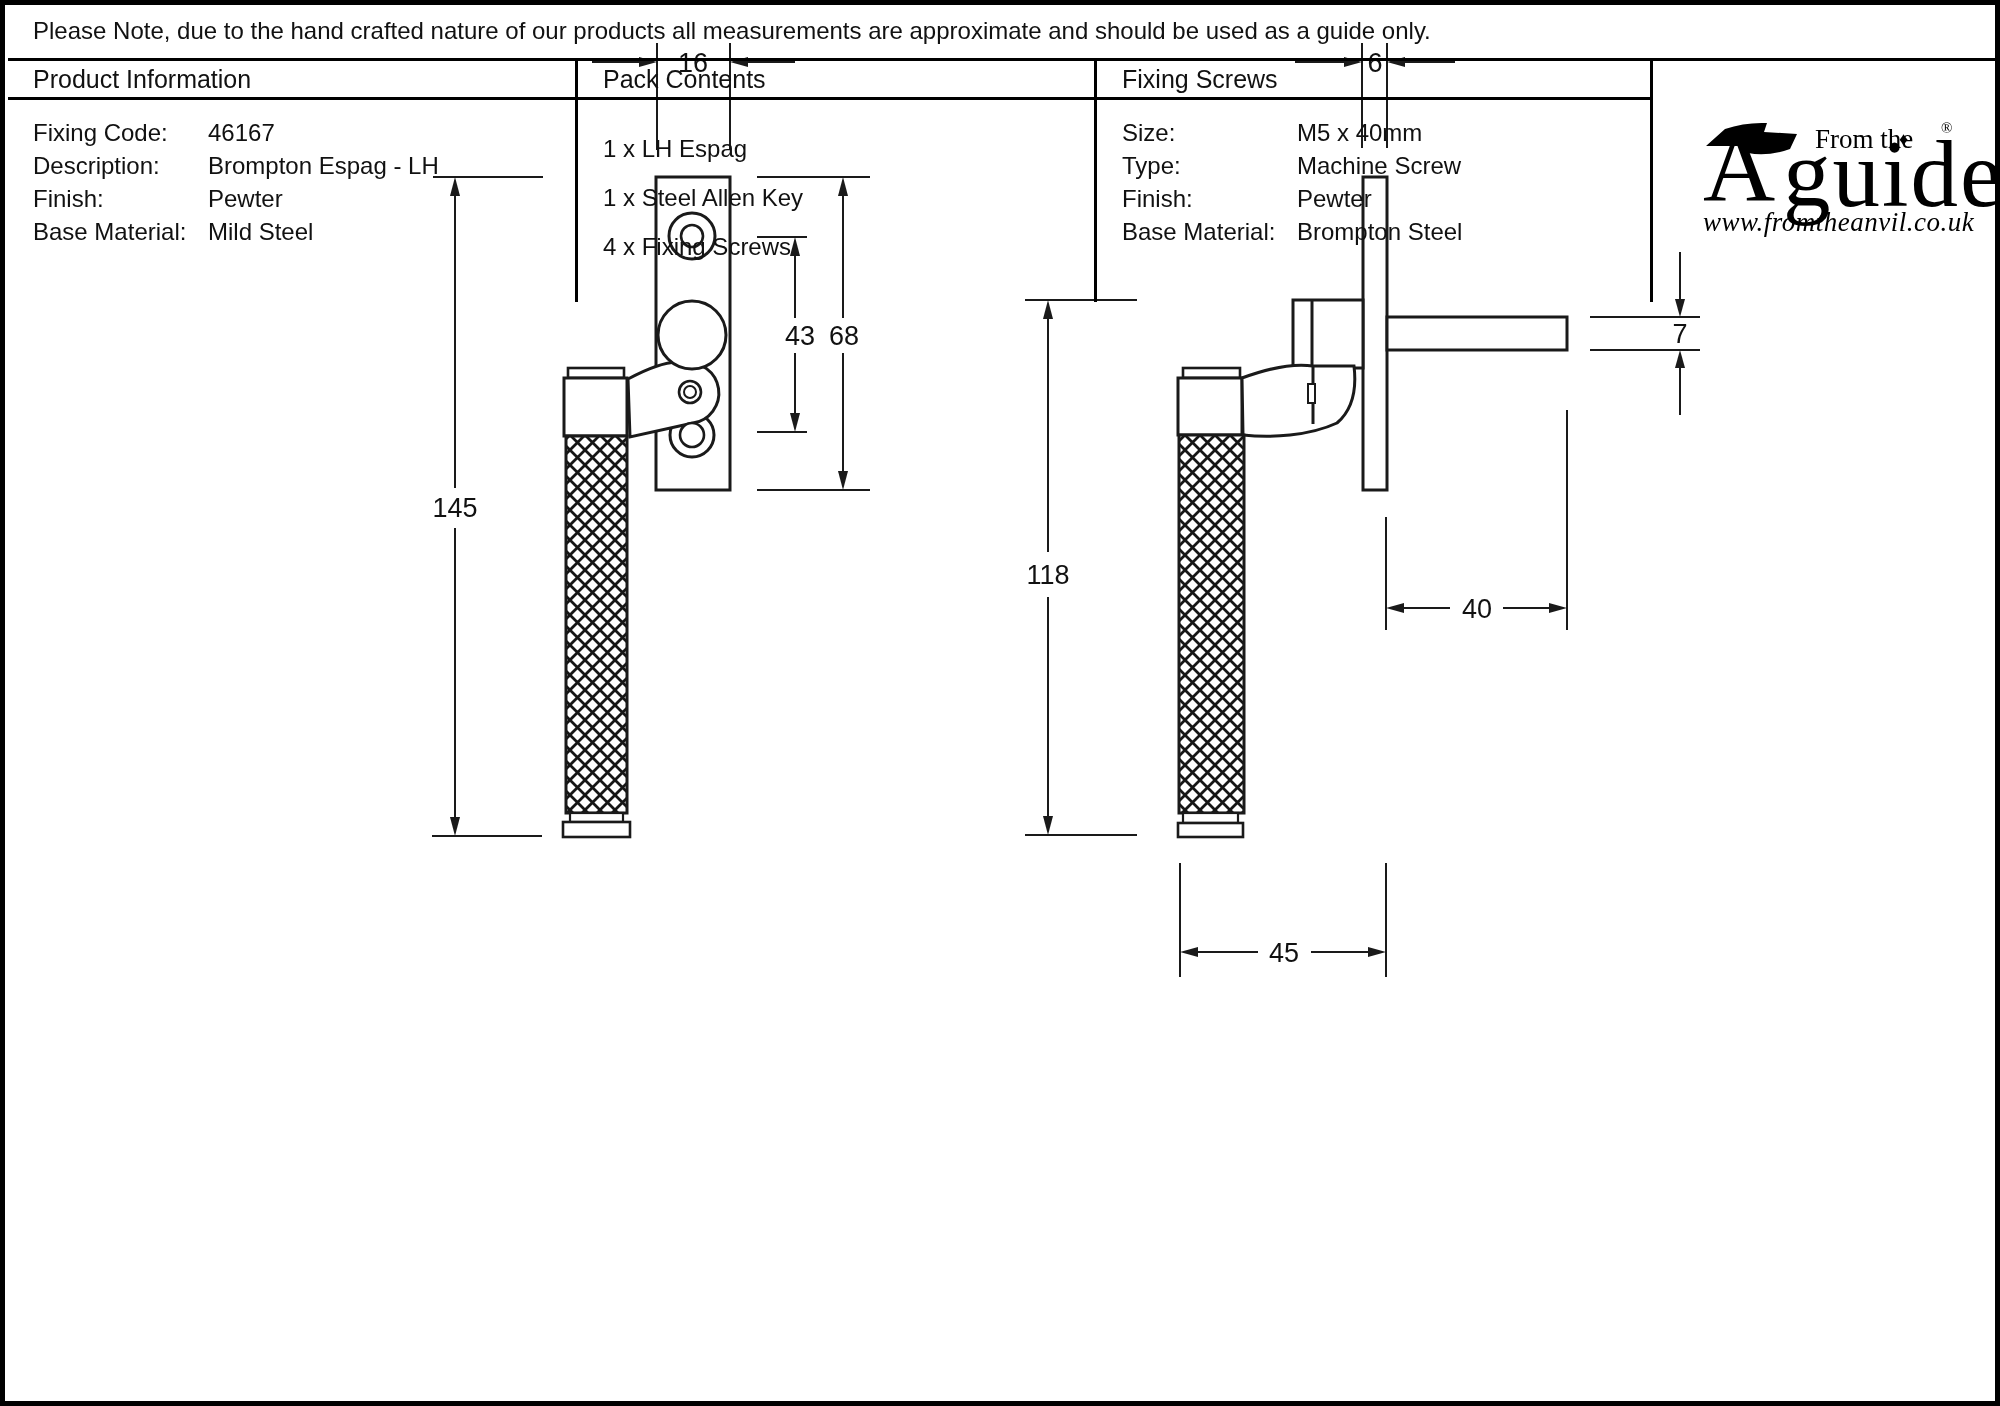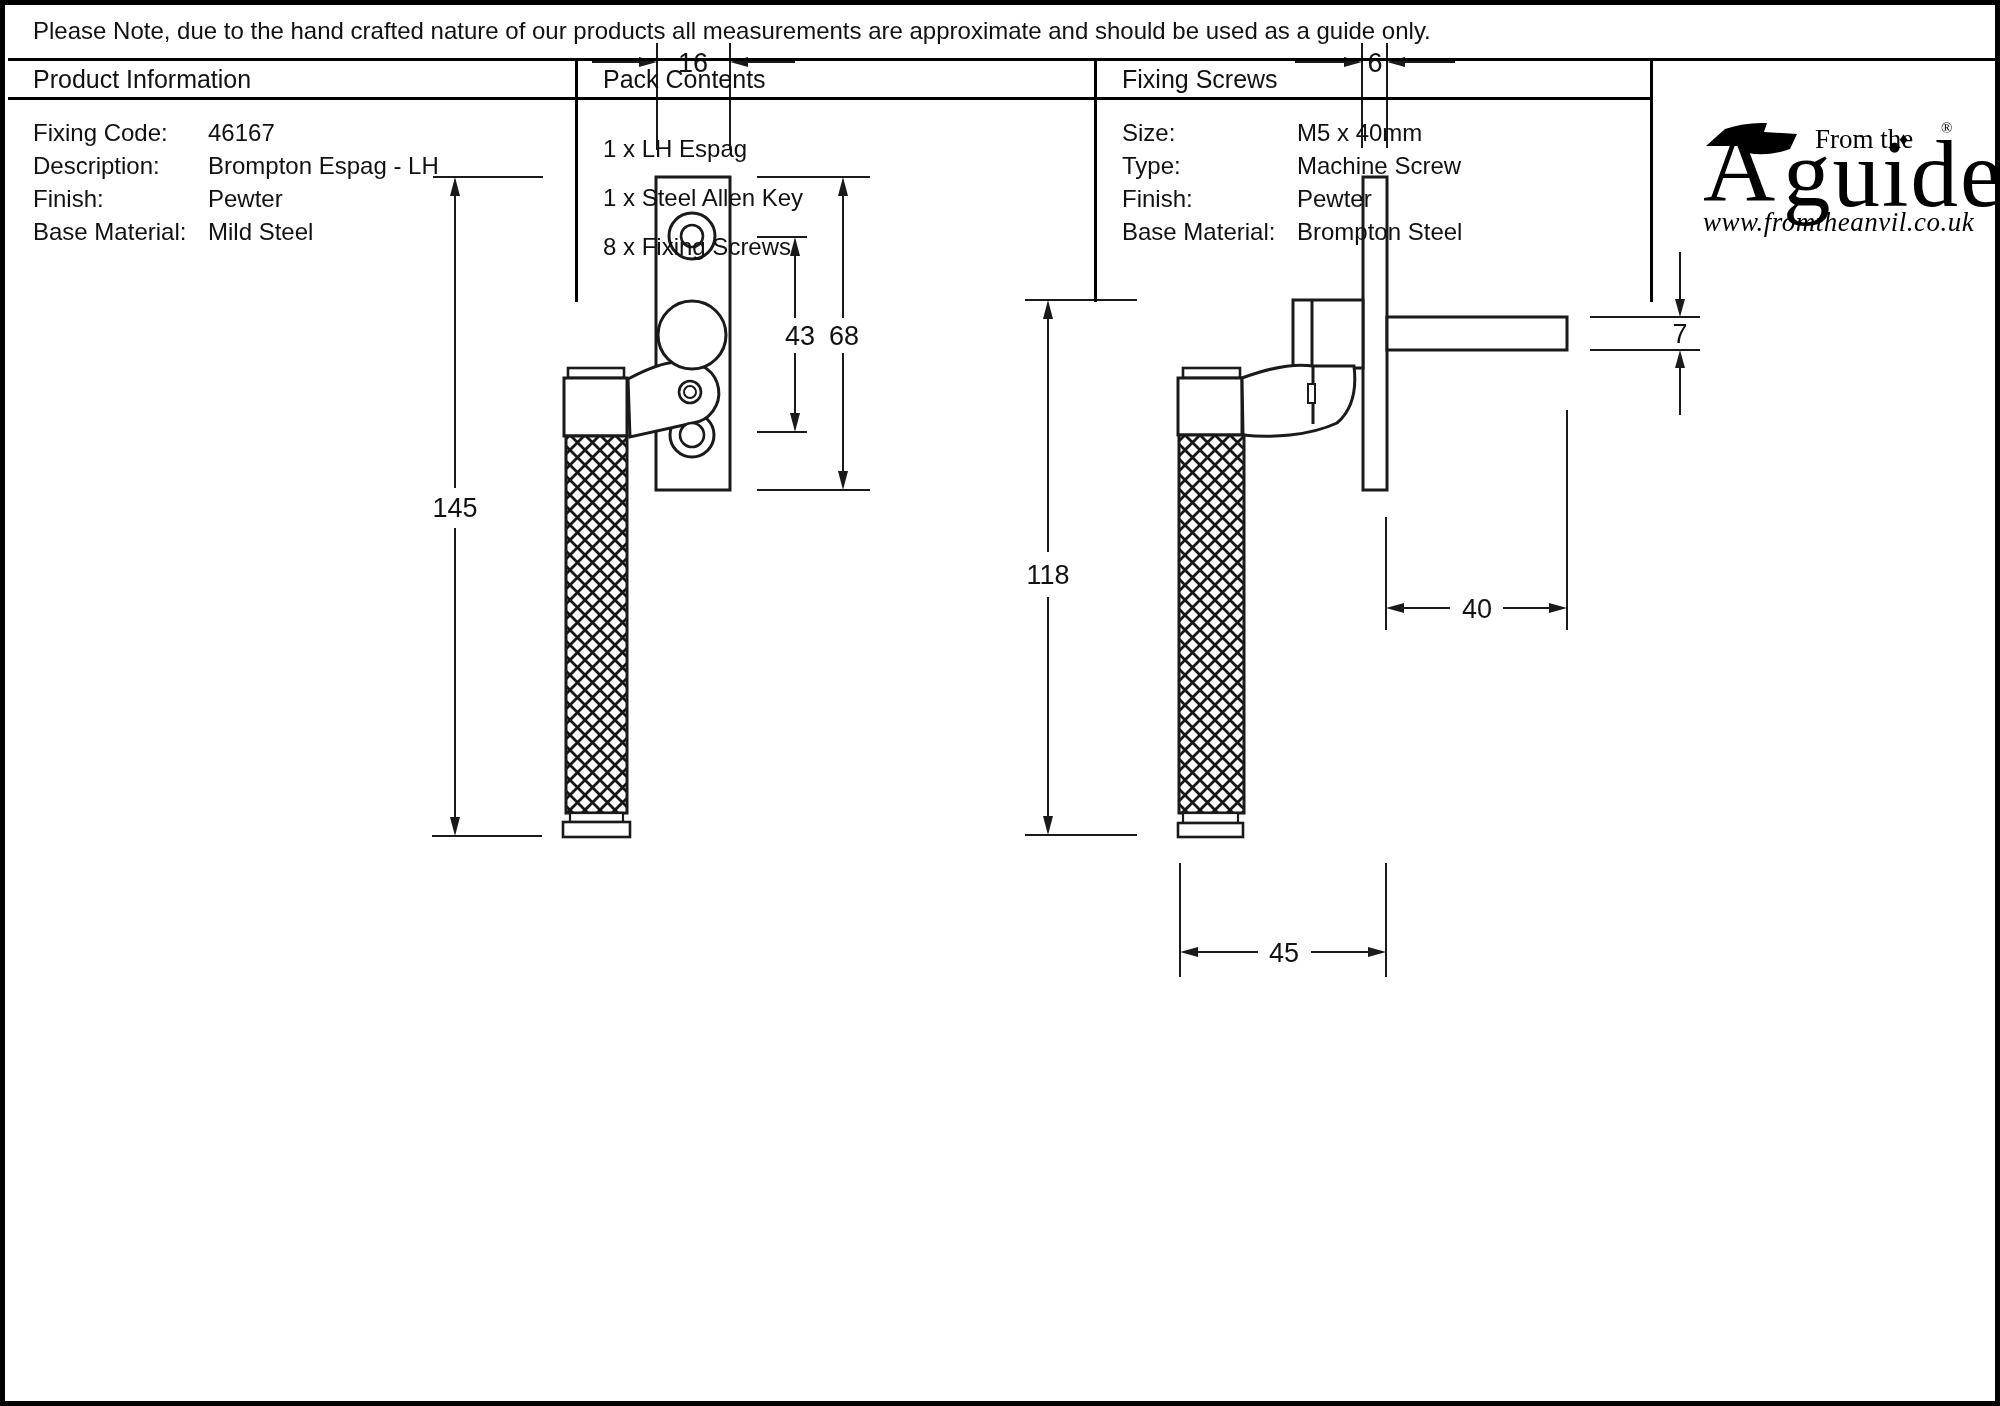--- a/index.html
+++ b/index.html
@@ -228,21 +228,21 @@
       </div>
       <div class="kv">
         <span class="k">Base Material:</span>
         <span class="v">Mild Steel</span>
       </div>
     </div>
 
     <div class="cell body-cell c2">
       <div class="item">1 x LH Espag</div>
       <div class="item">1 x Steel Allen Key</div>
-      <div class="item">8 x Fixing Screws</div>
+      <div class="item">4 x Fixing Screws</div>
     </div>
 
     <div class="cell body-cell c3">
       <div class="kv">
         <span class="k">Size:</span>
         <span class="v">M5 x 40mm</span>
       </div>
       <div class="kv">
         <span class="k">Type:</span>
         <span class="v">Machine Screw</span>

